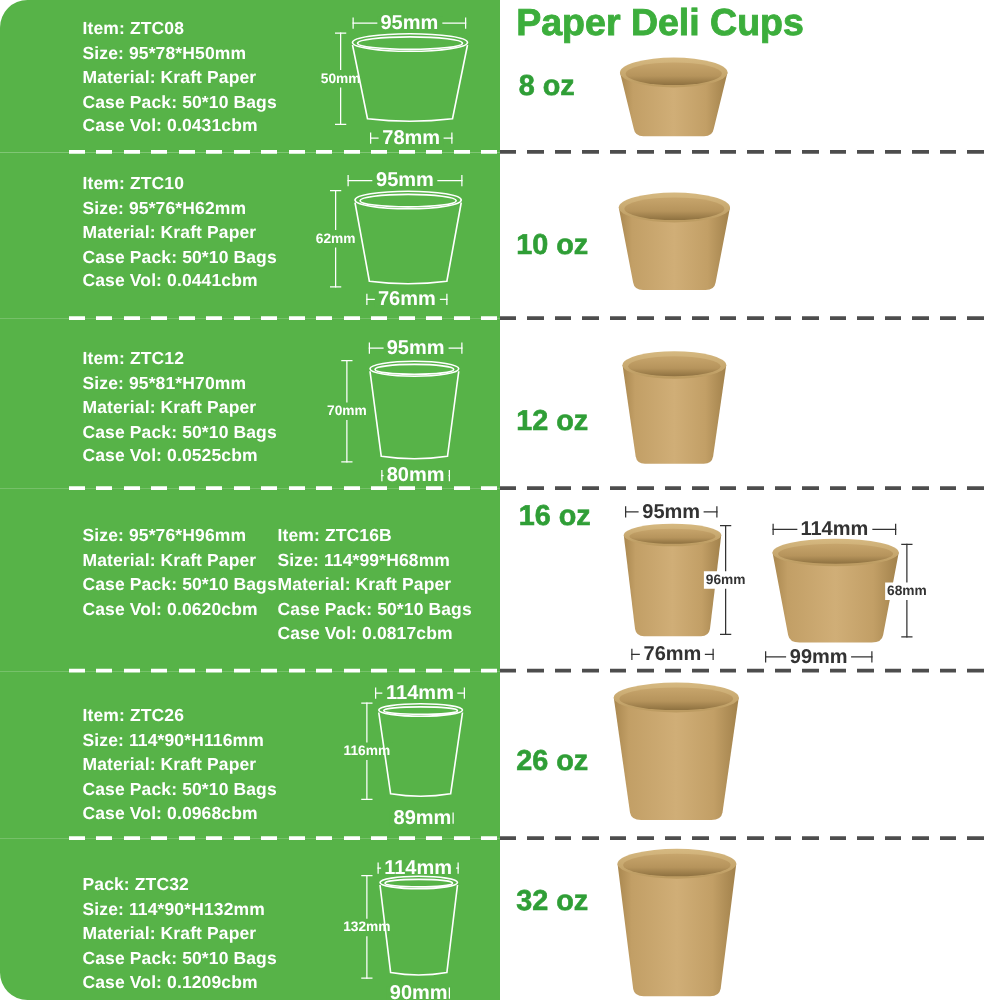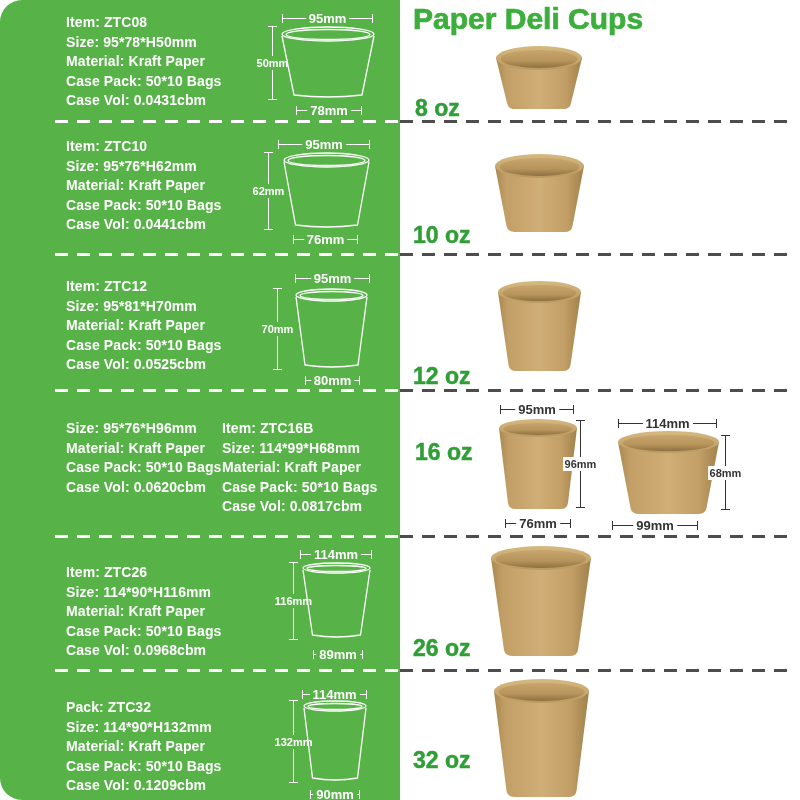--- a/index.html
+++ b/index.html
@@ -12,27 +12,27 @@
   .white{width:400px;background:#fff;}
   .row:not(:last-child) .green::after{content:"";position:absolute;left:55px;right:0;bottom:-1px;height:3px;
         background:repeating-linear-gradient(90deg,var(--dashw) 0 13px,transparent 13px 22px);z-index:5;}
   .row:not(:last-child) .white::after{content:"";position:absolute;left:0;right:12px;bottom:-1px;height:3px;
         background:repeating-linear-gradient(90deg,var(--dash) 0 13px,transparent 13px 22px);z-index:5;}
   .specs{position:absolute;color:#fff;font-size:14px;font-weight:bold;line-height:19.5px;
          letter-spacing:0.1px;white-space:nowrap;}
   .title{position:absolute;left:13px;top:2px;font-size:30px;font-weight:bold;color:var(--title-green);
          -webkit-text-stroke:0.7px var(--title-green);white-space:nowrap;}
   .oz{position:absolute;font-size:23px;font-weight:bold;color:var(--oz-green);
-      -webkit-text-stroke:0.5px var(--oz-green);white-space:nowrap;margin-top:40px;}
+      -webkit-text-stroke:0.5px var(--oz-green);white-space:nowrap;}
   .hdim{position:absolute;height:13px;font-weight:bold;}
   .hdim .bar{position:absolute;left:0;right:0;top:6px;height:1px;background:currentColor;}
   .hdim::before,.hdim::after{content:"";position:absolute;top:2px;width:1px;height:9px;background:currentColor;}
   .hdim::before{left:0;} .hdim::after{right:0;}
   .hdim .lbl{position:absolute;left:50%;top:50%;transform:translate(-50%,-50%);
-             font-size:13px;line-height:12px;padding:0 3px;background:var(--dimbg);white-space:nowrap;text-align:center;}
+             font-size:16px;line-height:12px;padding:0 3px;background:var(--dimbg);white-space:nowrap;text-align:center;}
   .vdim{position:absolute;width:13px;font-weight:bold;}
   .vdim .bar{position:absolute;top:0;bottom:0;left:6px;width:1px;background:currentColor;}
   .vdim::before,.vdim::after{content:"";position:absolute;left:2px;width:9px;height:1px;background:currentColor;}
   .vdim::before{top:0;} .vdim::after{bottom:0;}
   .vdim .lbl{position:absolute;left:50%;top:50%;transform:translate(-50%,-50%);
              font-size:11px;line-height:12px;padding:1px 2px;background:var(--dimbg);white-space:nowrap;}
   .g{color:#fff;--dimbg:var(--green);}
   .w{color:#333;--dimbg:#ffffff;}
   svg.line-cup,svg.photo-cup{position:absolute;overflow:visible;}
 </style>

